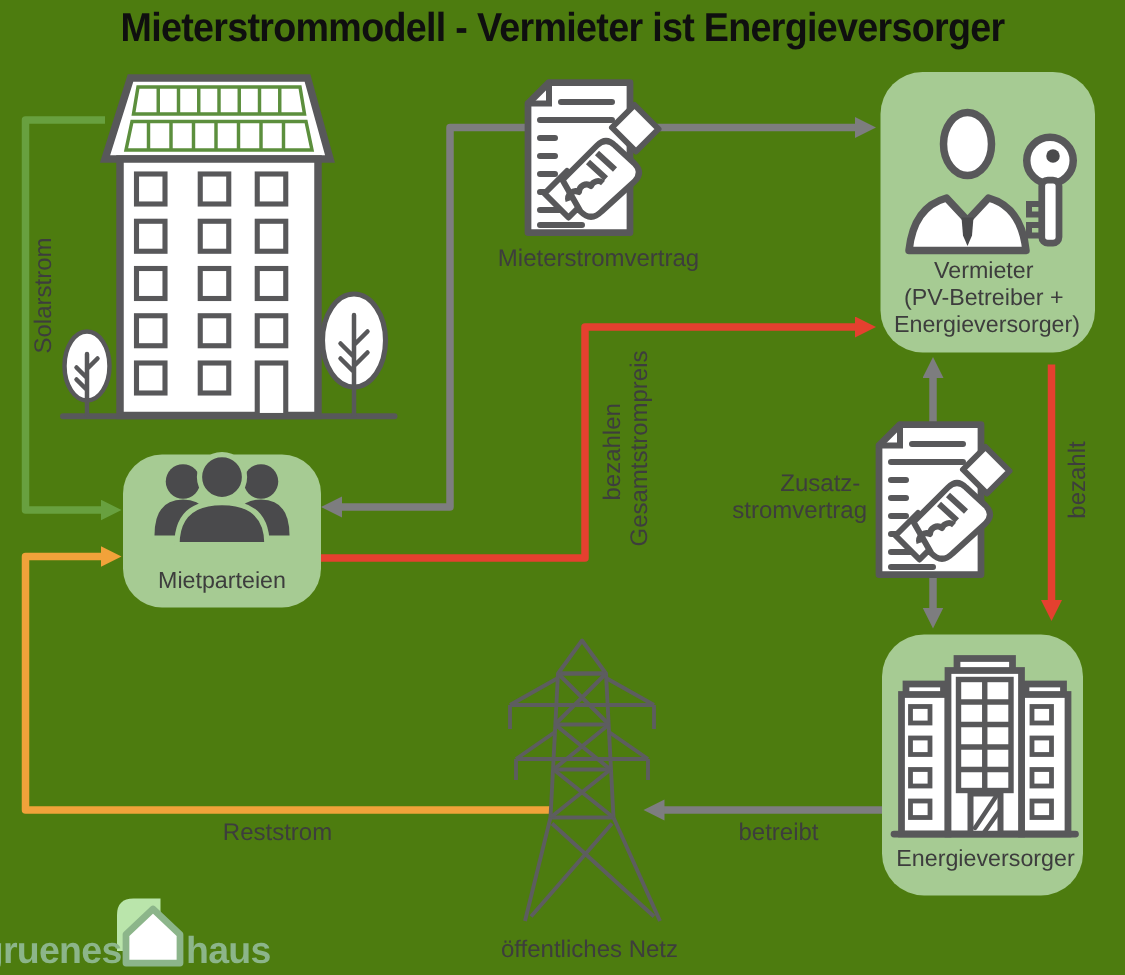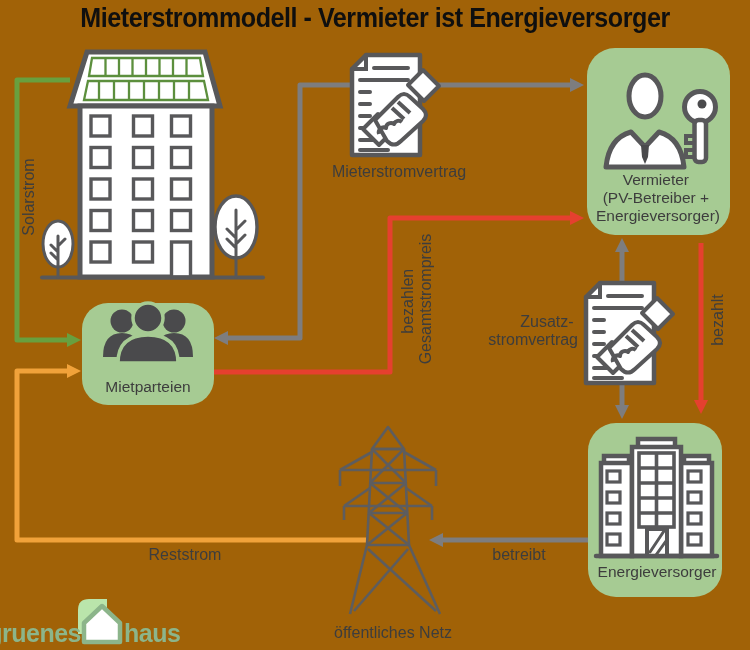--- a/index.html
+++ b/index.html
@@ -2,21 +2,21 @@
 <html style="--box-green: #a6cb93; --icon-gray: #58585a; --dark-fill: #4a4a4c; --line-gray: #7d7d7f; --red: #e5402f; --orange: #f1a23a; --green: #68a03f; --panel-green: #5c8f3d; --text: #3d3d3d; --title: #0f0f0f; --logo-green: #8cb58a; --leaf-green: #bae5ab;"><head>
 <meta charset="utf-8">
 <style>
   :root{
     --box-green:#a6cb93; --icon-gray:#58585a; --dark-fill:#4a4a4c;
     --line-gray:#7d7d7f; --red:#e5402f; --orange:#f1a23a; --green:#68a03f;
     --panel-green:#5c8f3d; --text:#3d3d3d; --title:#0f0f0f;
     --logo-green:#8cb58a; --leaf-green:#bae5ab;
   }
   html,body{margin:0;padding:0;background:#fff;}
-  .stage{position:relative;width:750px;height:650px;background:#a16207;overflow:hidden;
+  .stage{position:relative;width:750px;height:650px;background:#4d7c0f;overflow:hidden;
          font-family:"Liberation Sans",sans-serif;}
   h1.title{position:absolute;top:0;left:0;width:750px;margin:0;text-align:center;
     font-size:27px;line-height:36px;font-weight:bold;color:var(--title,#0f0f0f);
     letter-spacing:-0.5px;white-space:nowrap;transform:scaleX(0.93);transform-origin:50% 50%;}
   svg.diagram{position:absolute;left:0;top:0;}
   
   .edge{fill:none;stroke-width:5;stroke-linejoin:round;}
   .e-gray{stroke:var(--line-gray,#7d7d7f);} .e-red{stroke:var(--red,#e5402f);}
   .e-orange{stroke:var(--orange,#f1a23a);} .e-green{stroke:var(--green,#68a03f);}
   .f-gray{fill:var(--line-gray,#7d7d7f);} .f-red{fill:var(--red,#e5402f);}

